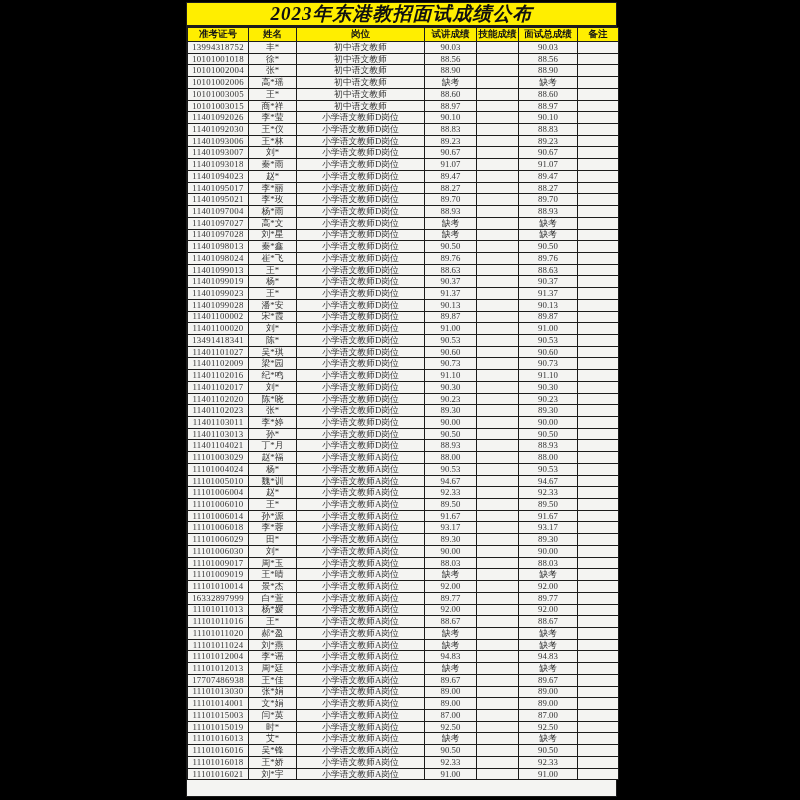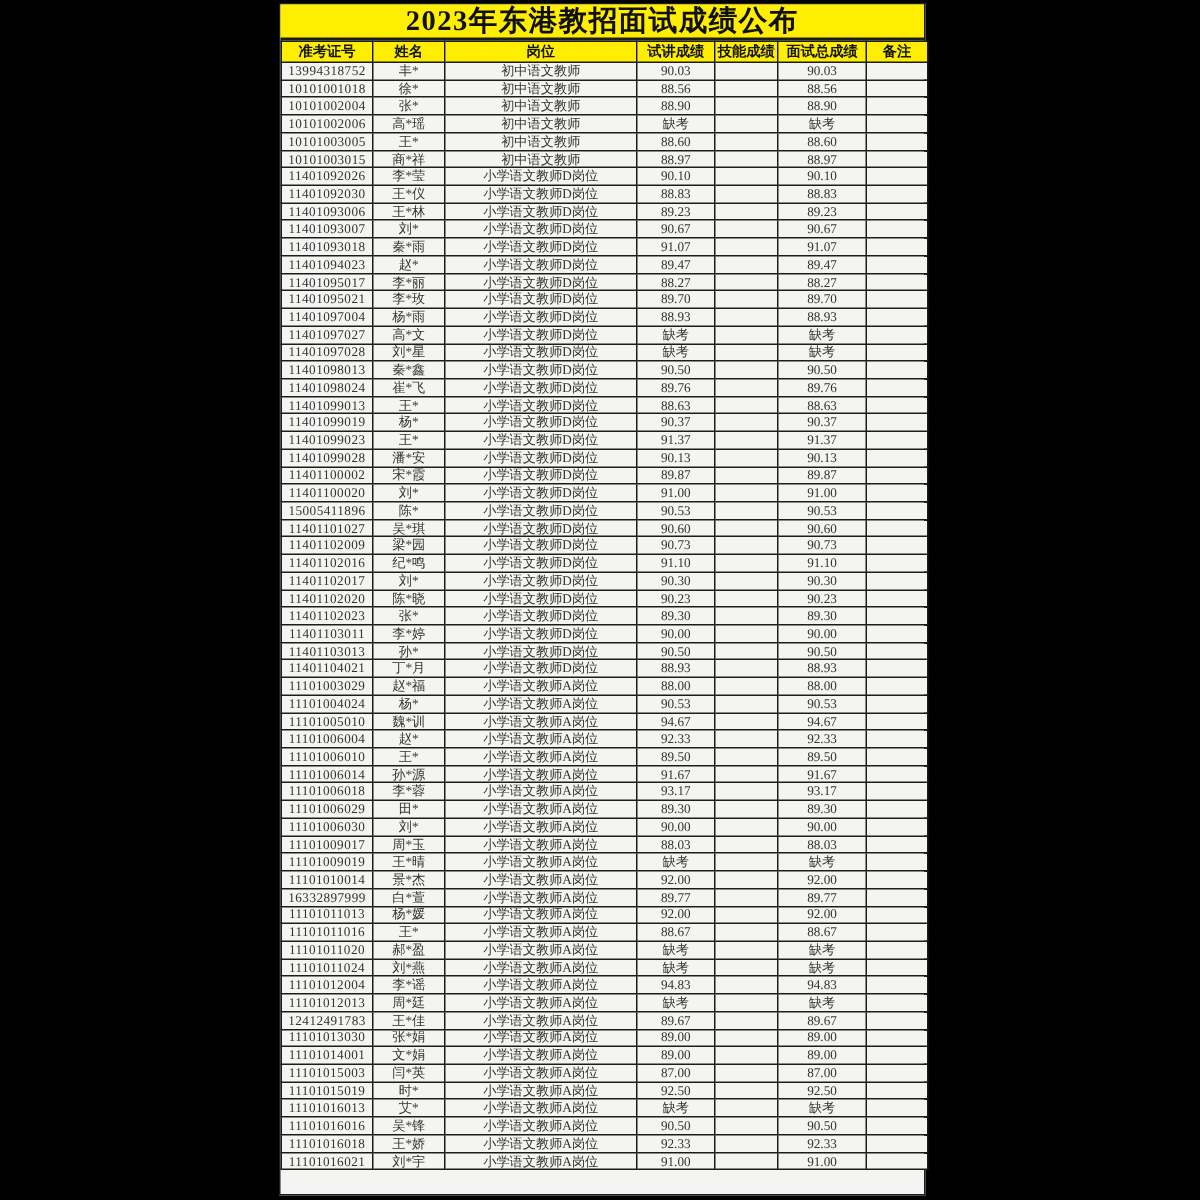--- a/index.html
+++ b/index.html
@@ -27,20 +27,21 @@
   .title-bar{
     height:24px;
     background:var(--title-bg);
     border-bottom:2px solid var(--border);
     display:flex;align-items:center;justify-content:center;
     font-size:19px;
     font-weight:bold;
     color:#101010;
     letter-spacing:1px;
     white-space:nowrap;
+    font-style:italic;
   }
   table{
     width:100%;
     border-collapse:collapse;
     table-layout:fixed;
   }
   col.c-id{width:61px;}
   col.c-name{width:48px;}
   col.c-pos{width:128px;}
   col.c-lec{width:52px;}
@@ -320,21 +321,21 @@
         <tr>
           <td class="cell-id">11401100020</td>
           <td class="cell-name">刘*</td>
           <td class="cell-position">小学语文教师D岗位</td>
           <td class="cell-lecture-score">91.00</td>
           <td class="cell-skill-score"></td>
           <td class="cell-total-score">91.00</td>
           <td class="cell-remark"></td>
         </tr>
         <tr>
-          <td class="cell-id">15005411896</td>
+          <td class="cell-id">13491418341</td>
           <td class="cell-name">陈*</td>
           <td class="cell-position">小学语文教师D岗位</td>
           <td class="cell-lecture-score">90.53</td>
           <td class="cell-skill-score"></td>
           <td class="cell-total-score">90.53</td>
           <td class="cell-remark"></td>
         </tr>
         <tr>
           <td class="cell-id">11401101027</td>
           <td class="cell-name">吴*琪</td>
@@ -581,21 +582,21 @@
         <tr>
           <td class="cell-id">11101012013</td>
           <td class="cell-name">周*廷</td>
           <td class="cell-position">小学语文教师A岗位</td>
           <td class="cell-lecture-score">缺考</td>
           <td class="cell-skill-score"></td>
           <td class="cell-total-score">缺考</td>
           <td class="cell-remark"></td>
         </tr>
         <tr>
-          <td class="cell-id">12412491783</td>
+          <td class="cell-id">17707486938</td>
           <td class="cell-name">王*佳</td>
           <td class="cell-position">小学语文教师A岗位</td>
           <td class="cell-lecture-score">89.67</td>
           <td class="cell-skill-score"></td>
           <td class="cell-total-score">89.67</td>
           <td class="cell-remark"></td>
         </tr>
         <tr>
           <td class="cell-id">11101013030</td>
           <td class="cell-name">张*娟</td>

